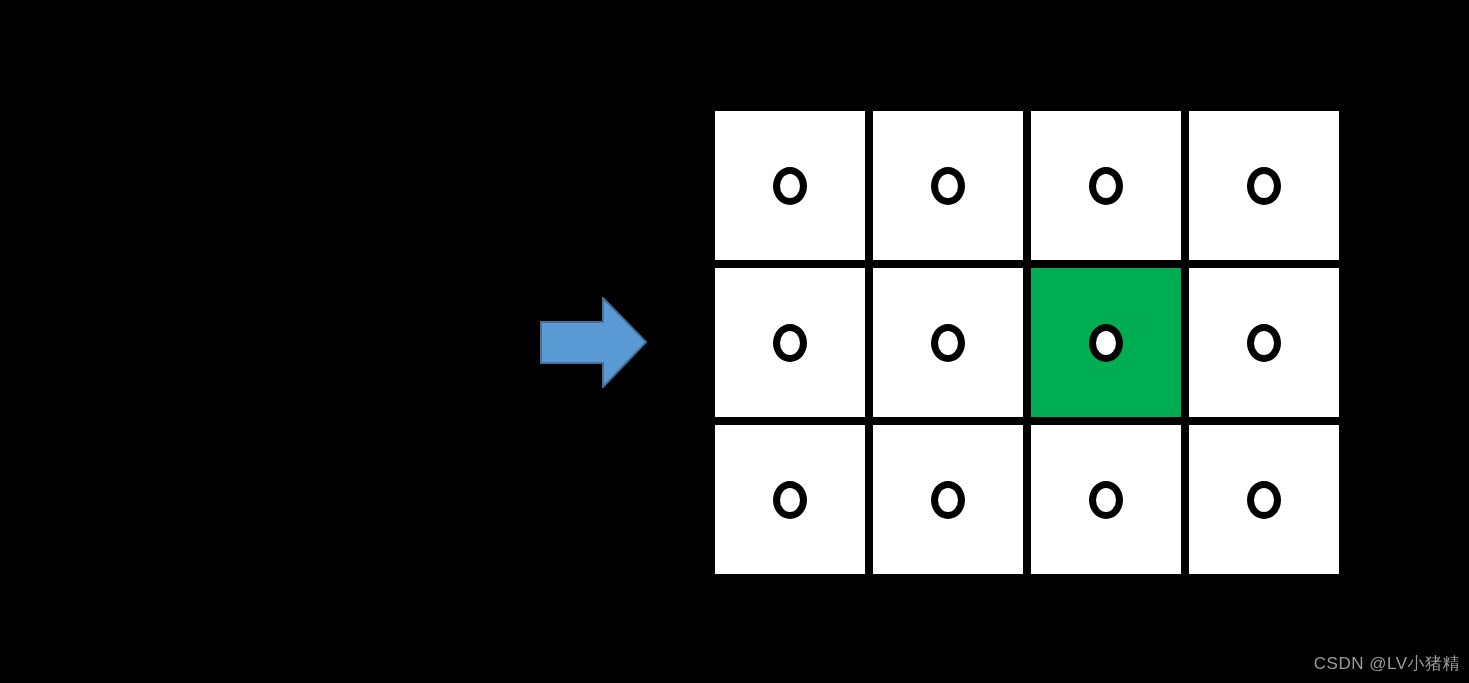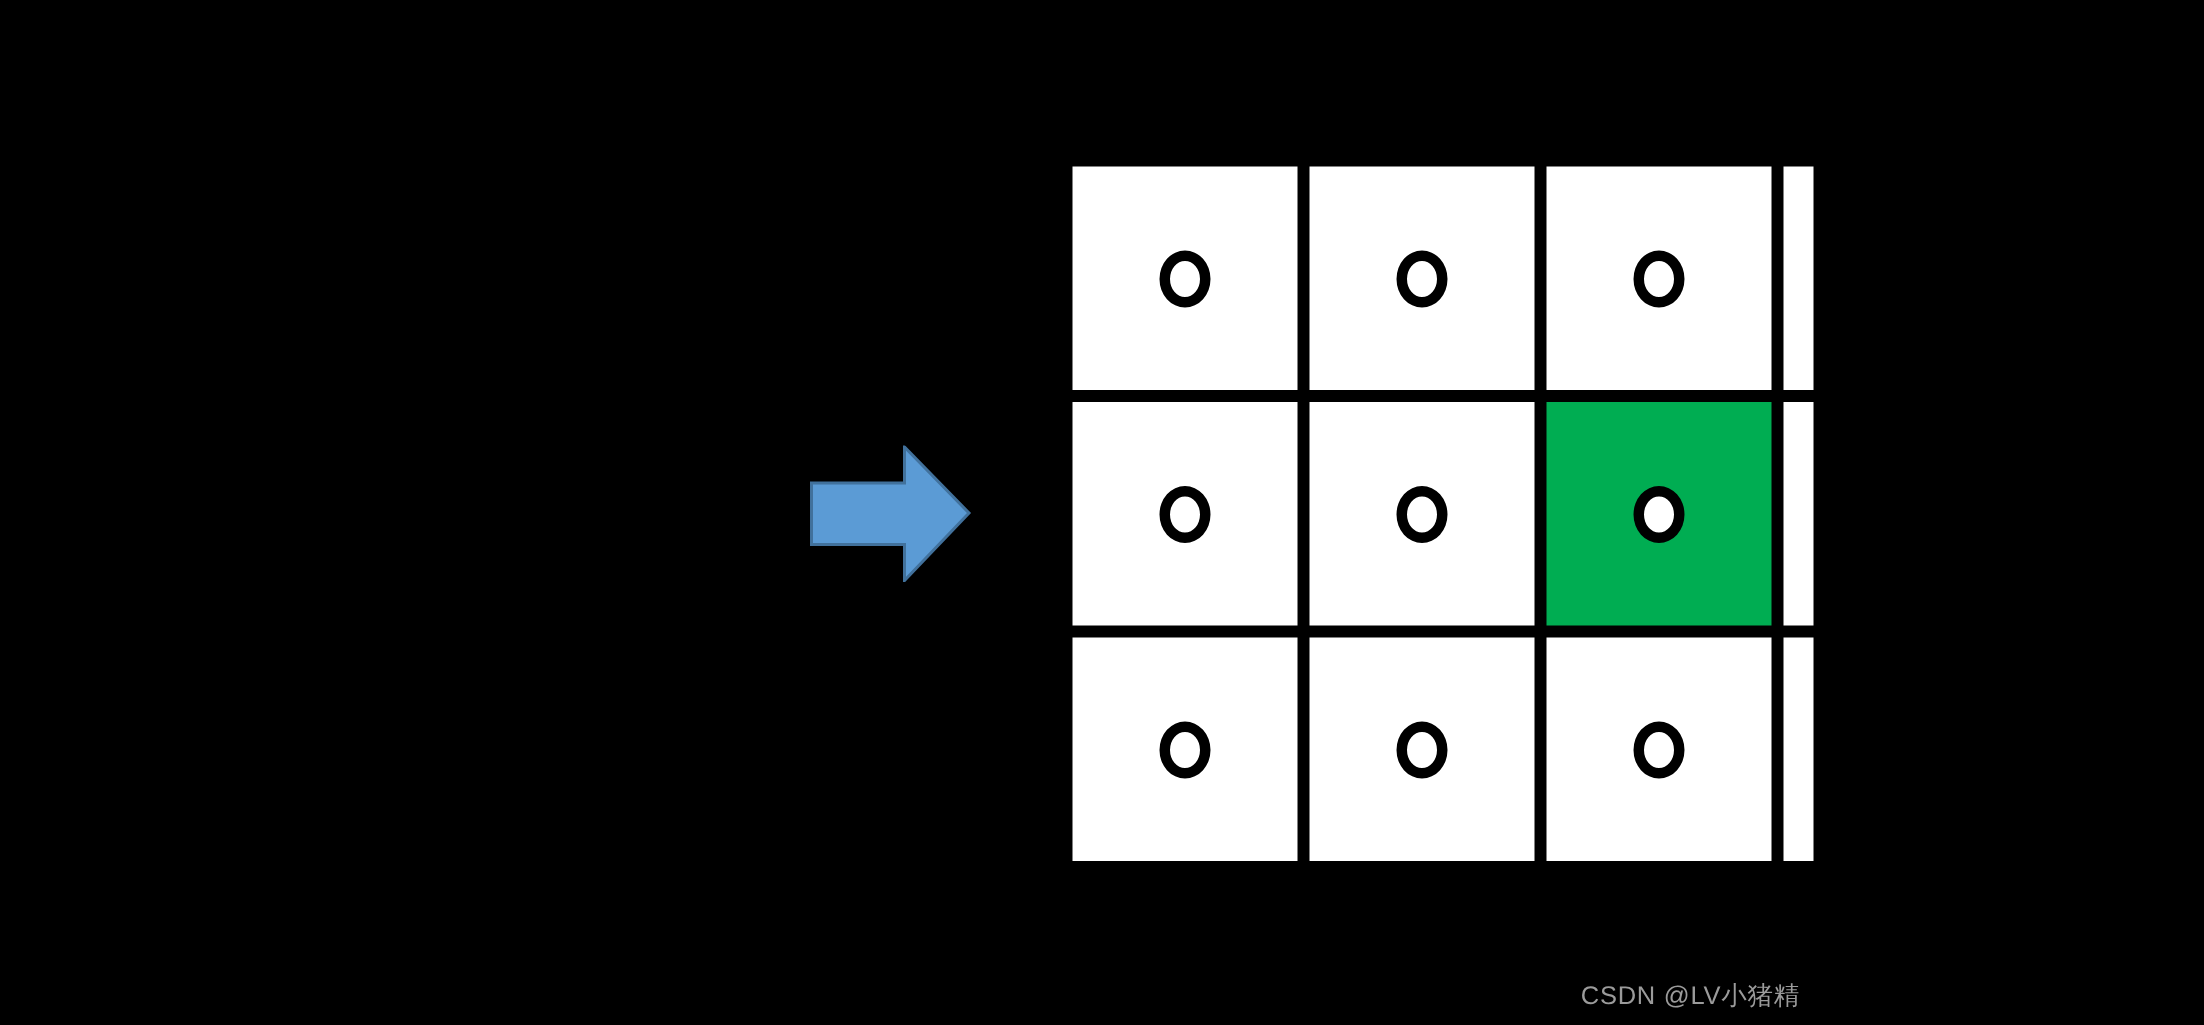--- a/index.html
+++ b/index.html
@@ -2,21 +2,21 @@
 <html><head>
 <meta charset="utf-8">
 <style>
   html, body { margin: 0; padding: 0; }
   body {
     font-family: "Liberation Sans", "DejaVu Sans", sans-serif;
     background: #000;
   }
   .canvas {
     position: relative;
-    width: 1209px;
+    width: 1469px;
     height: 683px;
     background: #000;
     overflow: hidden;
   }
   .arrow-wrap {
     position: absolute;
     left: 540px;
     top: 297px;
     width: 108px;
     height: 91px;

